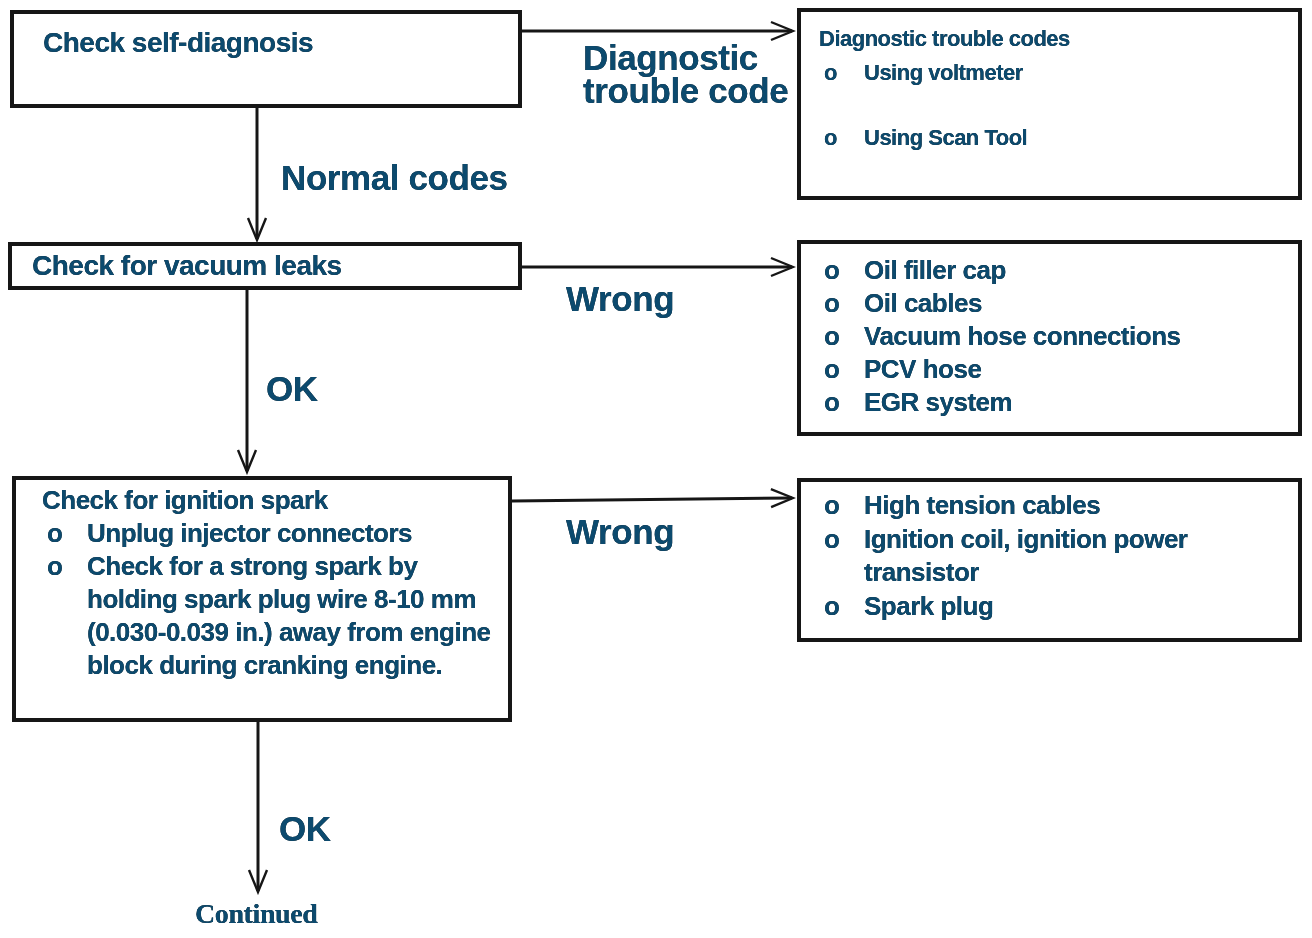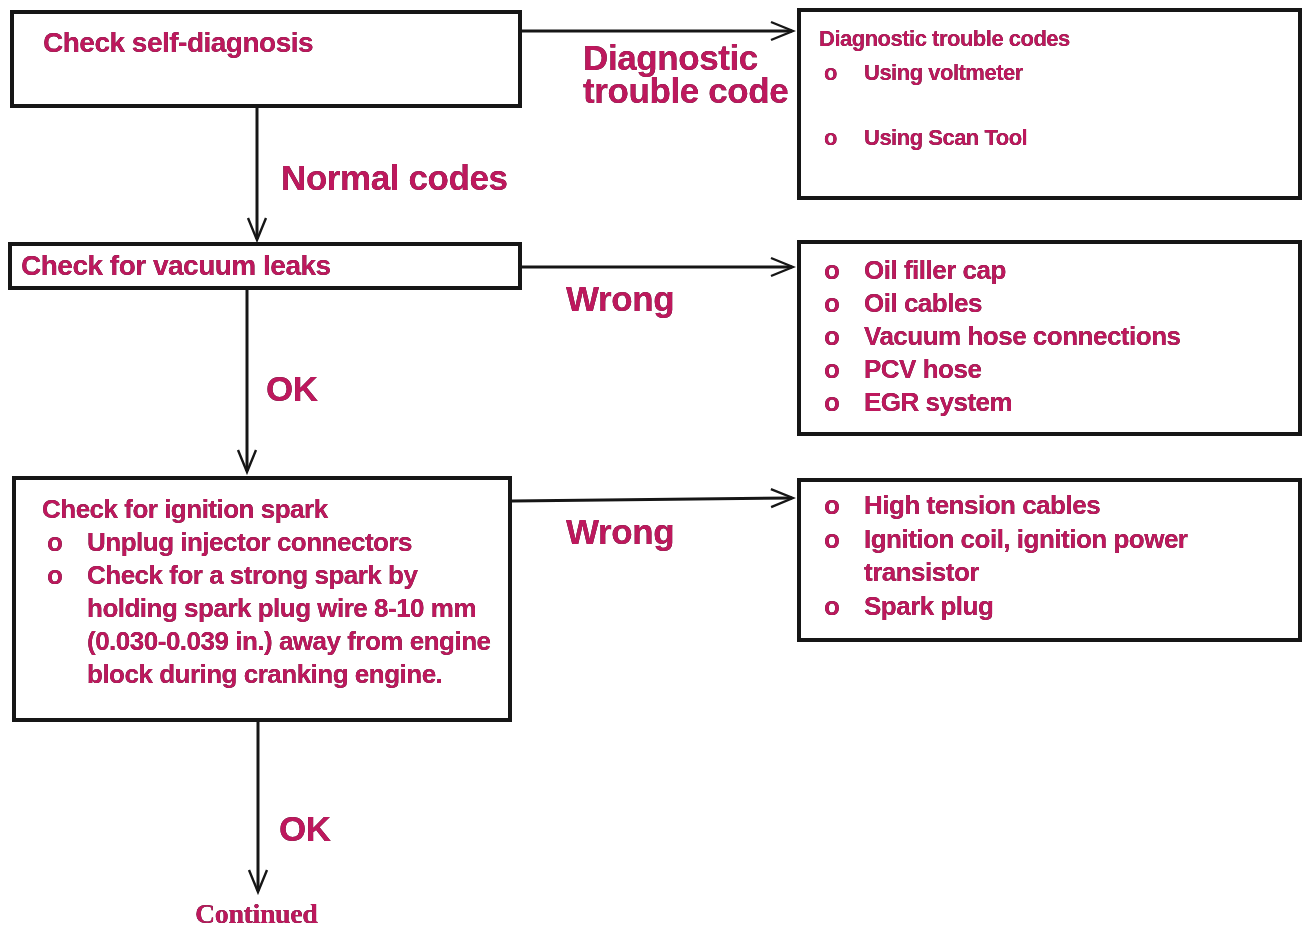--- a/index.html
+++ b/index.html
@@ -1,34 +1,34 @@
 <!DOCTYPE html>
 <html><head>
 <meta charset="utf-8">
 <style>
   html, body { margin: 0; padding: 0; background: #ffffff; }
   body { width: 1312px; height: 938px; overflow: hidden; }
 
   .canvas {
     position: relative; width: 1312px; height: 938px; background: #ffffff;
-    font-family: "Liberation Sans", sans-serif; color: #be185d;
+    font-family: "Liberation Sans", sans-serif; color: #0c4a6e;
   }
 
   .connectors { position: absolute; left: 0; top: 0; width: 1312px; height: 938px; pointer-events: none; }
 
   .box {
     position: absolute; box-sizing: border-box;
     border: 4px solid #161616; background: #ffffff;
     font-weight: 700; text-shadow: 0 0 0.5px #161616;
     letter-spacing: -0.5px;
   }
 
   .b1 { left: 10px;  top: 10px;  width: 512px; height: 98px;  padding: 13px 8px 0 29px; font-size: 28px; }
-  .b2 { left: 8px;   top: 242px; width: 514px; height: 48px;  display: flex; align-items: center; padding-left: 9px; font-size: 28px; }
-  .b3 { left: 12px;  top: 476px; width: 500px; height: 246px; padding: 13px 0 0 26px; font-size: 26px; line-height: 33px; }
+  .b2 { left: 8px;   top: 242px; width: 514px; height: 48px;  display: flex; align-items: center; padding-left: 20px; font-size: 28px; }
+  .b3 { left: 12px;  top: 476px; width: 500px; height: 246px; padding: 4px 0 0 26px; font-size: 26px; line-height: 33px; }
   .r1 { left: 797px; top: 8px;   width: 505px; height: 192px; padding: 11px 0 0 18px; font-size: 22px; line-height: 32px; }
   .r2 { left: 797px; top: 240px; width: 505px; height: 196px; padding: 10px 0 0 18px; font-size: 26px; line-height: 33px; }
   .r3 { left: 797px; top: 478px; width: 505px; height: 164px; padding: 7px 0 0 18px;  font-size: 26px; line-height: 33.5px; }
 
   .li { display: flex; align-items: flex-start; }
   .li .m { flex: 0 0 auto; width: 40px; padding-left: 5px; }
   .li .x { flex: 1 1 auto; padding-right: 2px; }
   .gap-item { margin-top: 33px; }
 
   .lbl {

